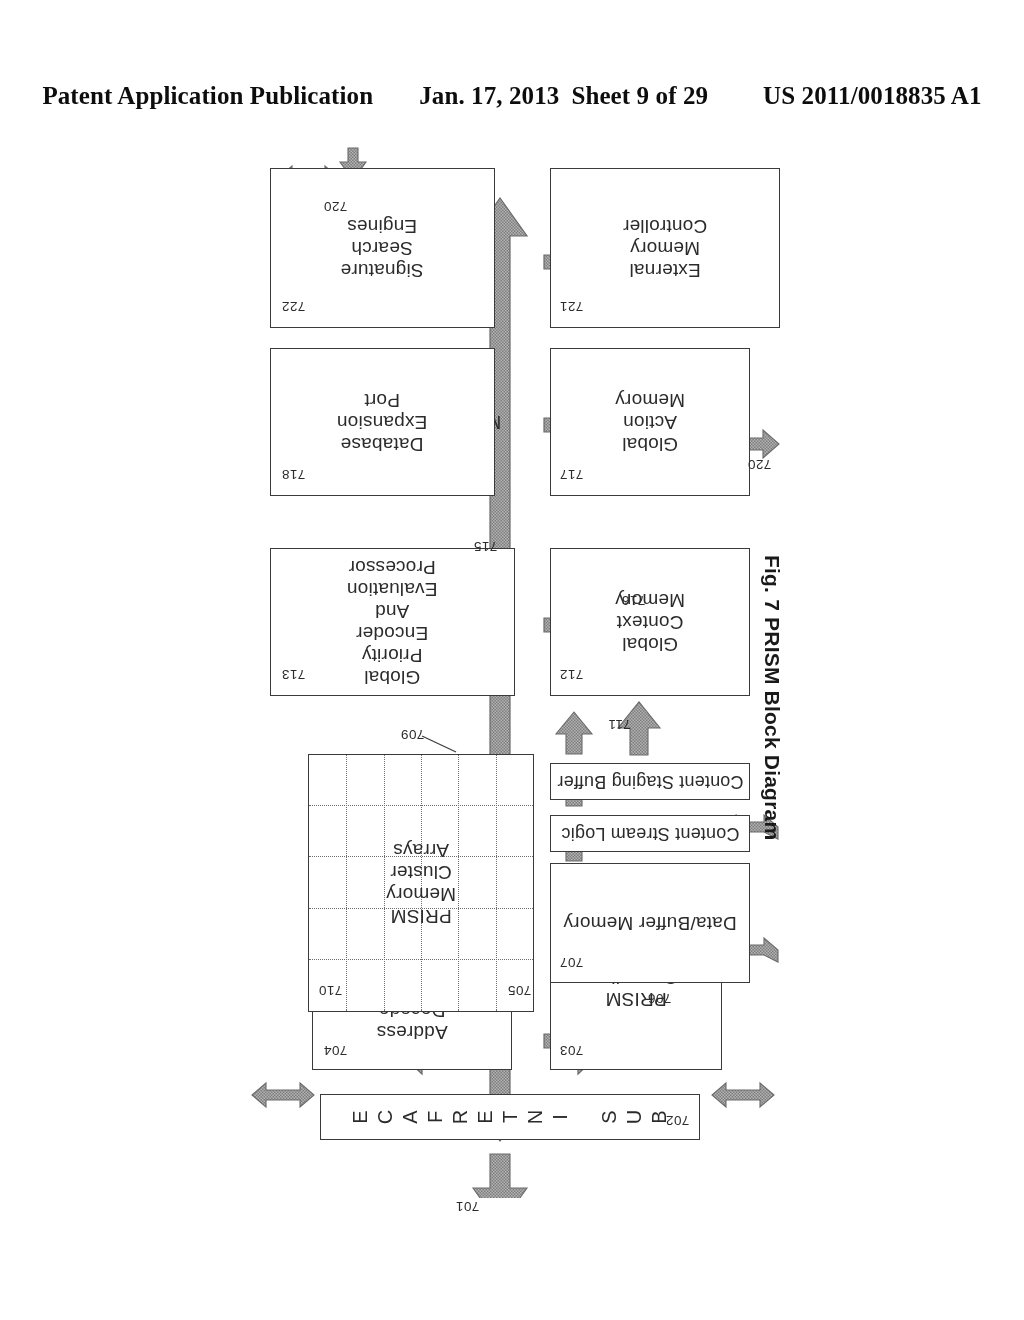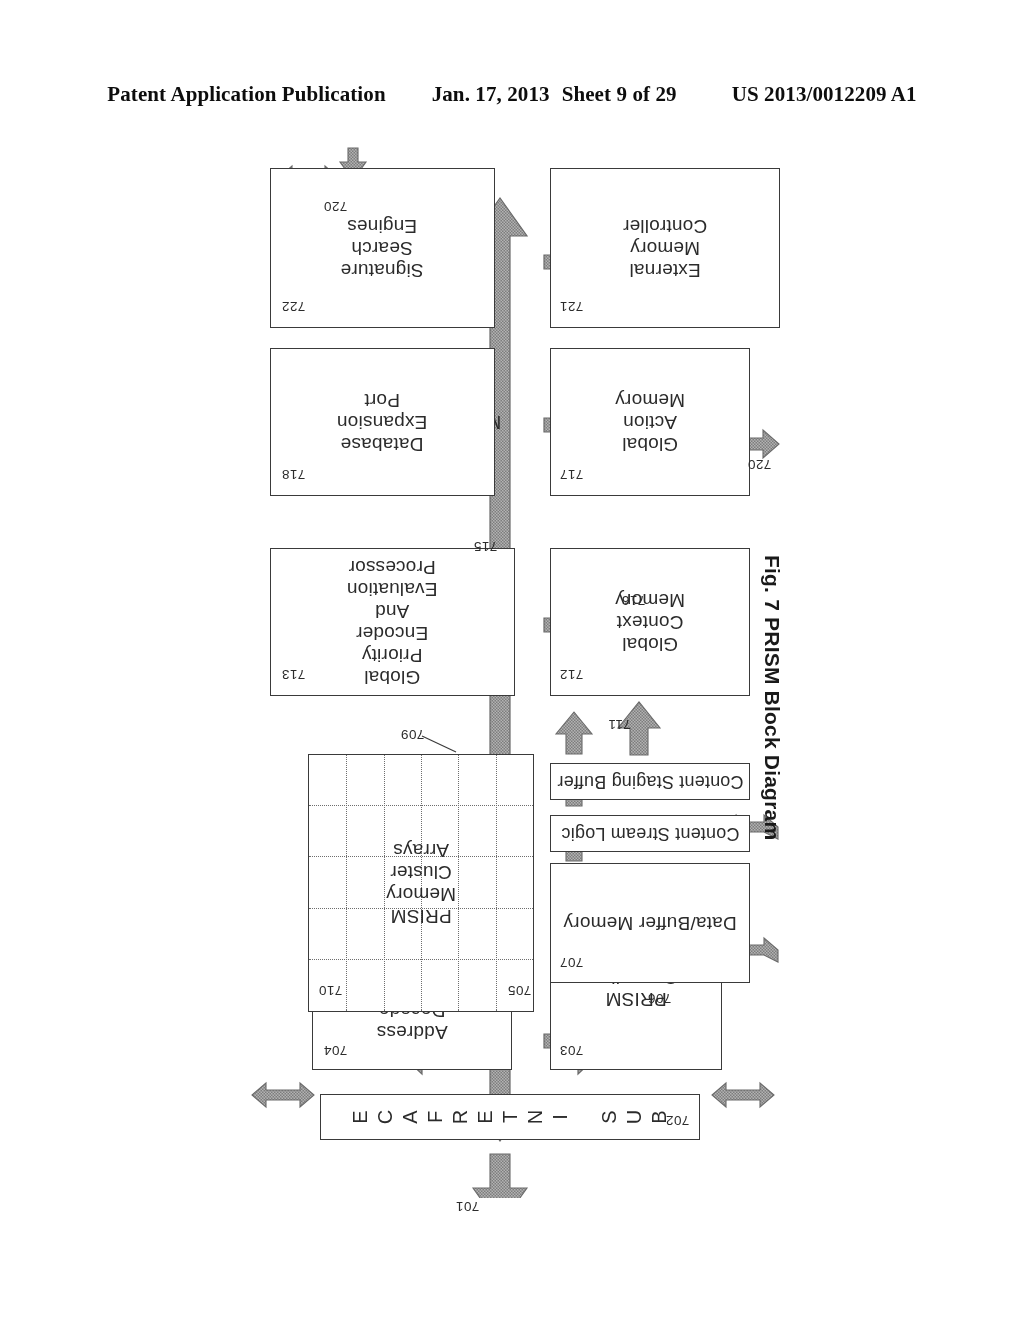--- a/index.html
+++ b/index.html
@@ -7,21 +7,21 @@
   body{
     width:1024px;height:1320px;position:relative;overflow:hidden;
     font-family:"Liberation Sans", sans-serif;color:#1a1a1a;
   }
 
   
   .sheet-header{
     position:absolute;left:0;top:82px;width:1024px;
     display:flex;justify-content:center;align-items:baseline;
     font-family:"Liberation Serif", serif;
-    font-weight:bold;font-size:21px;letter-spacing:.1px;
+    font-weight:bold;font-size:25px;letter-spacing:.1px;
     white-space:nowrap;color:#0d0d0d;
   }
   .sheet-header .h-pub{margin-right:46px;}
   .sheet-header .h-date{margin-right:12px;}
   .sheet-header .h-sheet{margin-right:55px;}
 
   
   
   #fig-rotor{
     position:absolute;
@@ -75,21 +75,21 @@
     white-space:nowrap;letter-spacing:.2px;
   }
 </style>
 </head>
 <body>
 
 <div class="sheet-header">
   <span class="h-pub">Patent Application Publication</span>
   <span class="h-date">Jan. 17, 2013</span>
   <span class="h-sheet">Sheet 9 of 29</span>
-  <span class="h-doc">US 2013/0012209 A1</span>
+  <span class="h-doc">US 2011/0018835 A1</span>
 </div>
 
 <div id="fig-rotor">
 <div id="fig-canvas">
 
   <svg class="arrow" style="left:0;top:0;width:1060px;height:700px;" viewBox="0 0 1060 700">
     <defs>
       <pattern id="hatch" width="3" height="3" patternUnits="userSpaceOnUse">
         <rect width="3" height="3" fill="#b3b3b3"></rect>
         <rect width="1.5" height="1.5" fill="#7d7d7d"></rect>

